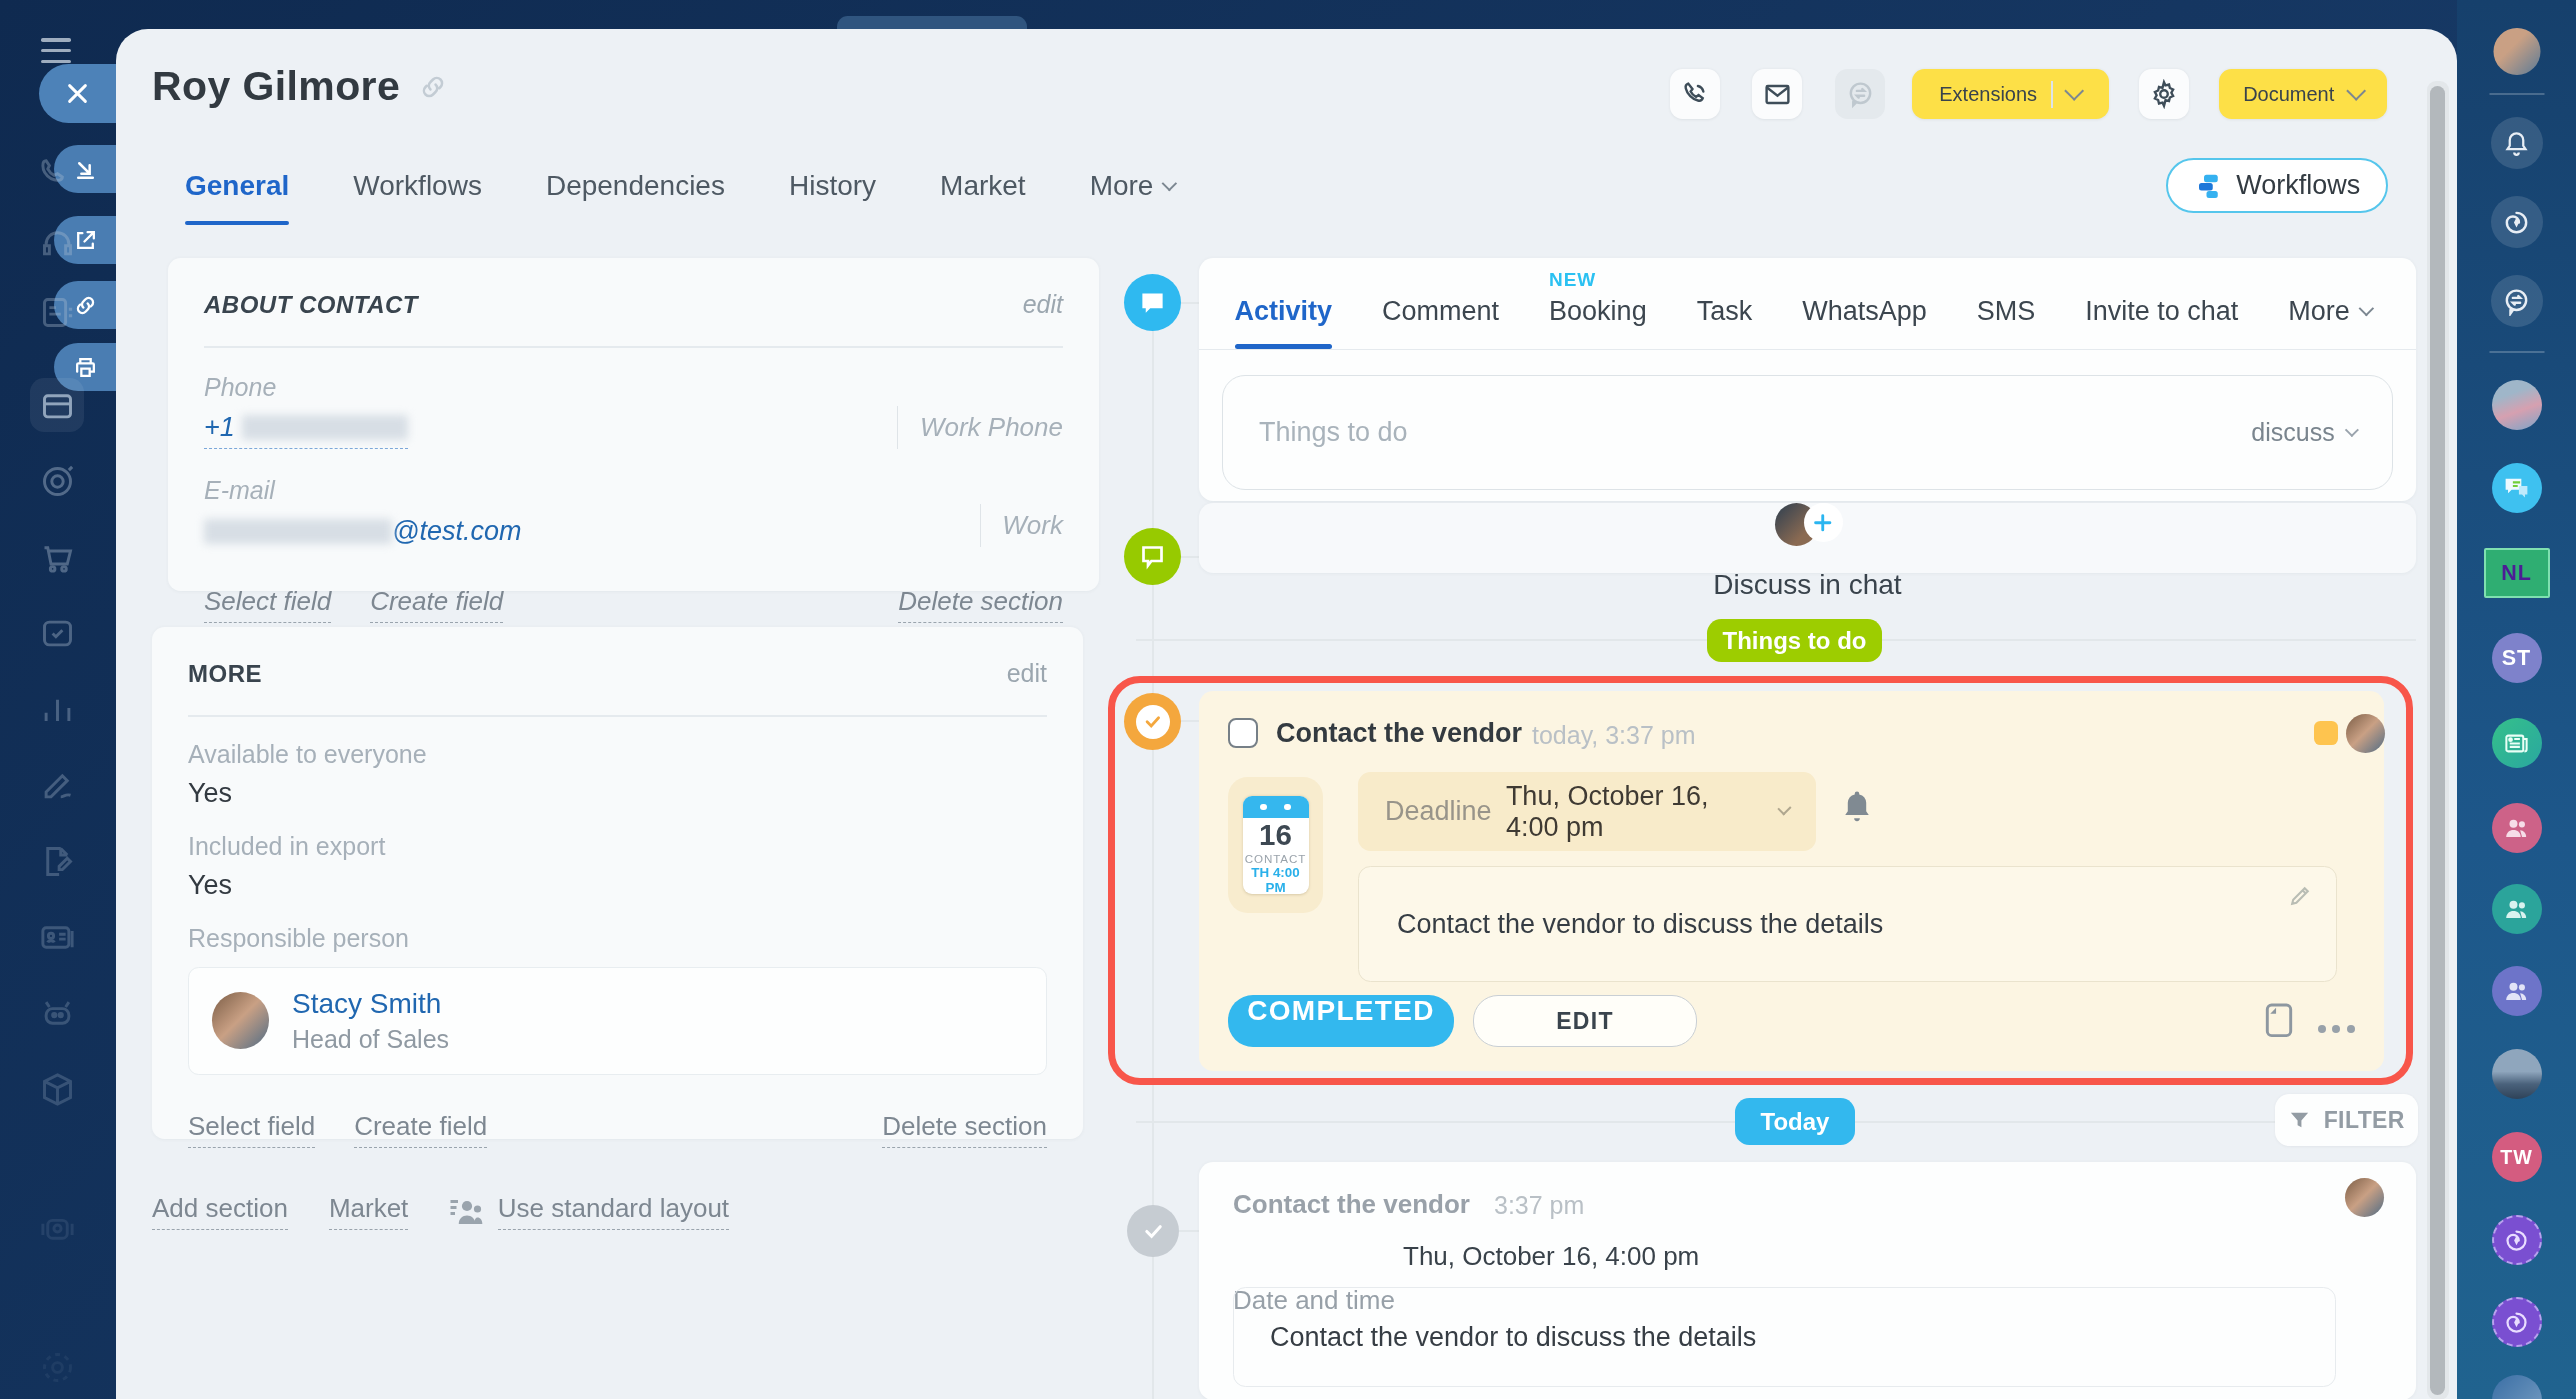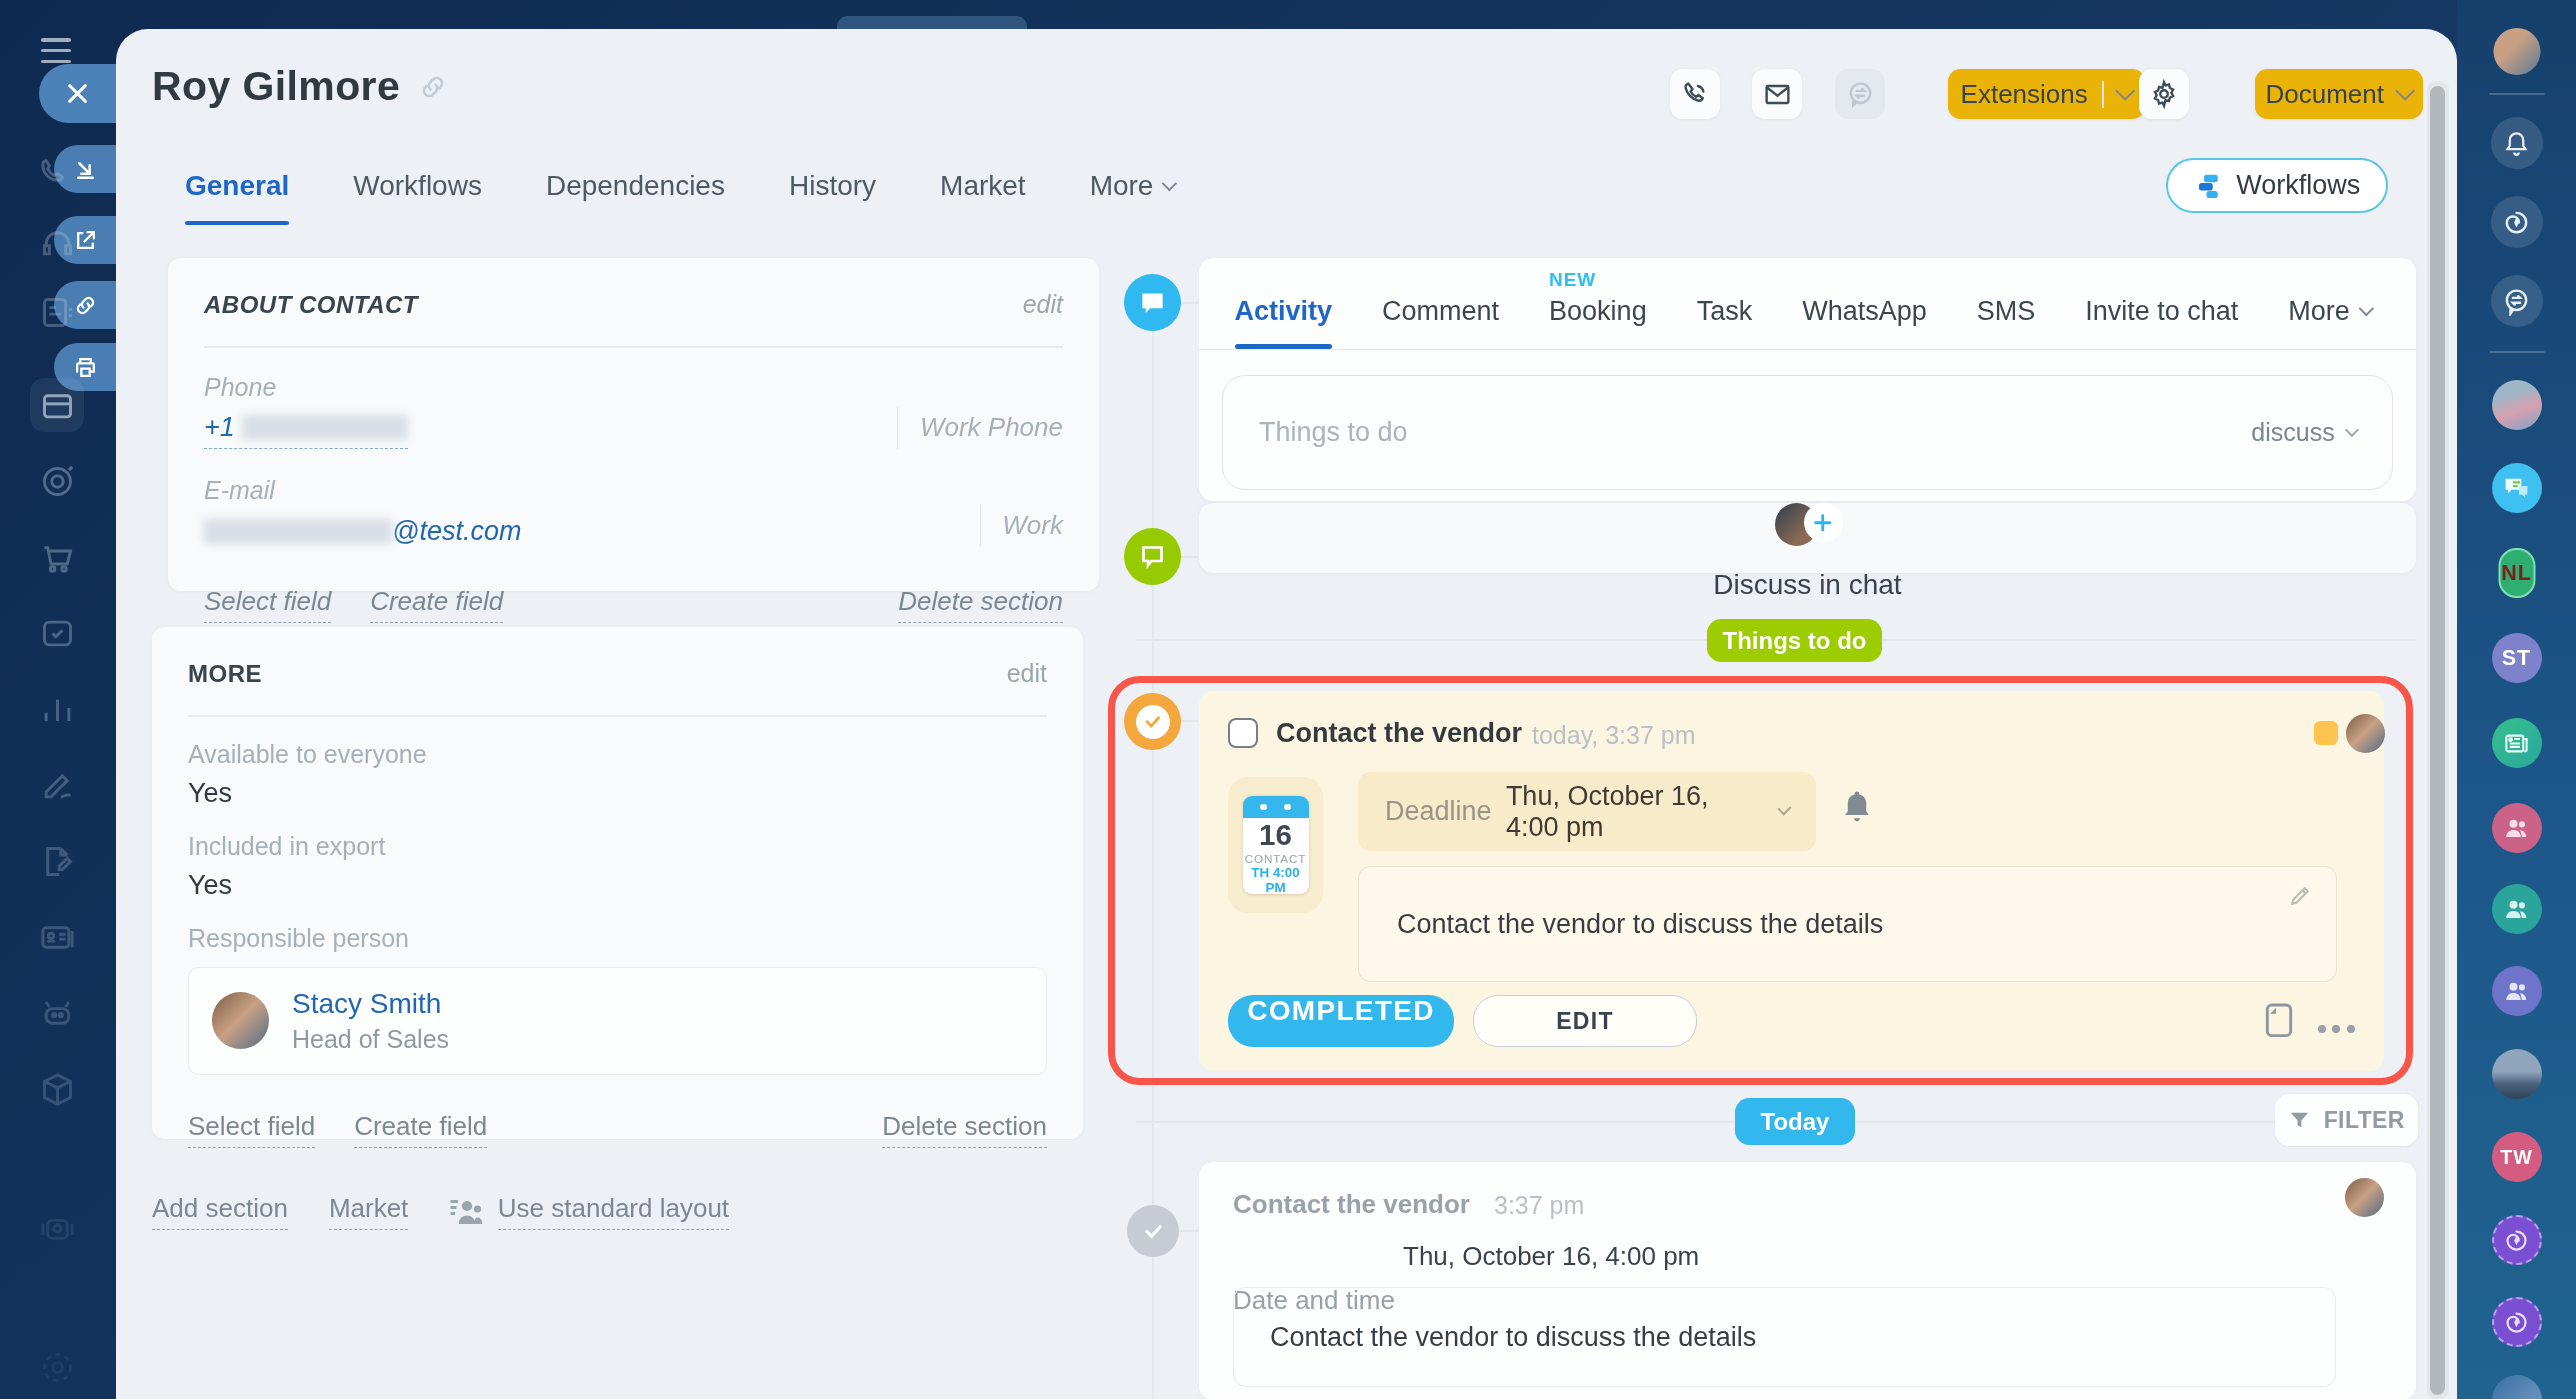--- a/index.html
+++ b/index.html
@@ -24,22 +24,22 @@
            background:#edf1f5; border-radius:32px 32px 0 0; }
   .top-bump { position:absolute; left:837px; top:16px; width:190px; height:14.3px; background:#30557f; border-radius:10.7px 10.7px 0 0; }
 
   .page-title { font-size:41px; font-weight:700; color:#323a41; letter-spacing:0.4px; }
   .title-row { left:36px; top:34px; display:flex; align-items:center; gap:18px; }
   .link-icon { color:#c3ccd4; }
 
   .btn-sq { width:50px; height:50px; background:#fbfcfd; border-radius:12.5px; display:flex; align-items:center; justify-content:center;
             color:#3e4d59; box-shadow:0 0.9px 2.7px rgba(50,60,70,.08); }
   .btn-sq.disabled { background:#e4e9ed; color:#bfc8cf; box-shadow:none; }
-  .btn-pill { height:50px; background:#eab308; border-radius:12.5px; display:flex; align-items:center; justify-content:center;
-              color:#39434c; font-size:26px; box-shadow:0 0.9px 2.7px rgba(50,60,70,.08); gap:14.3px;margin-left:36px; }
+  .btn-pill { height:50px; background:#fde047; border-radius:12.5px; display:flex; align-items:center; justify-content:center;
+              color:#39434c; font-size:20px; box-shadow:0 0.9px 2.7px rgba(50,60,70,.08); gap:14.3px; }
   .chev { width:14.3px; height:14.3px; border-right:2.7px solid #7c8791; border-bottom:2.7px solid #7c8791; transform:rotate(45deg); margin-top:-5.4px; }
   .vsep { width:1.8px; height:27px; background:#dde3e8; }
 
   .tabs { left:69px; top:141px; display:flex; gap:64px; font-size:28px; color:#4e5963; }
   .tab { padding-bottom:23px; position:relative; display:flex; gap:10.7px; align-items:center; }
   .tab.active { color:#1f66c9; font-weight:700; }
   .tab.active:after { content:""; position:absolute; left:0; bottom:0; width:100%; height:4.5px; background:#1f66c9; border-radius:2.7px; }
 
   .wf-btn { left:2050px; top:129px; width:222px; height:55px; background:#fff; border:2.7px solid #55c6ec; border-radius:28px;
             display:flex; align-items:center; justify-content:center; gap:12.5px; font-size:27px; color:#333b42; font-weight:500; }
@@ -100,21 +100,21 @@
   .scroll-track { position:absolute; left:2427px; top:81px; width:21.5px; height:1319px; background:#e3e7ea; border-radius:9px; }
   .scroll-thumb { position:absolute; left:2430px; top:86px; width:15px; height:1309px; background:#b3b8bc; border-radius:8px; }
 
   
   .right-rail { position:absolute; left:2457px; top:0; width:119px; height:1400px;
                 background:linear-gradient(180deg,#16406c 0%,#1d578a 60%,#20638f 100%); }
   .rr-item { position:absolute; left:50%; transform:translateX(-50%); border-radius:50%; display:flex; align-items:center; justify-content:center; }
   .rr-btn { width:52px; height:52px; background:rgba(255,255,255,.13); color:#e8eef5; }
   .rr-av { width:50px; height:50px; color:#fff; font-size:21.5px; font-weight:700; letter-spacing:0.9px; }
   .rr-div { position:absolute; left:50%; transform:translateX(-50%); width:55px; height:1.8px; background:rgba(255,255,255,.22); }
-  .hex { width:37px; height:50px; border-radius:18px; background:#2fae72; border:2.7px solid #7fe0b0; color:#7f1d1d; }
+  .hex { width:66px; height:50px; border-radius:2px; background:#2fae72; border:2.7px solid #7fe0b0; color:#4c1d95; }
   .dash-ring { border:2.7px dashed #b9a1ef; }
   svg { display:block; }
 </style>
 </head>
 <body>
 
 <div class="app">
 
   <div class="left-rail">
     <div class="abs hamburger" style="left:41px; top:38px;">

